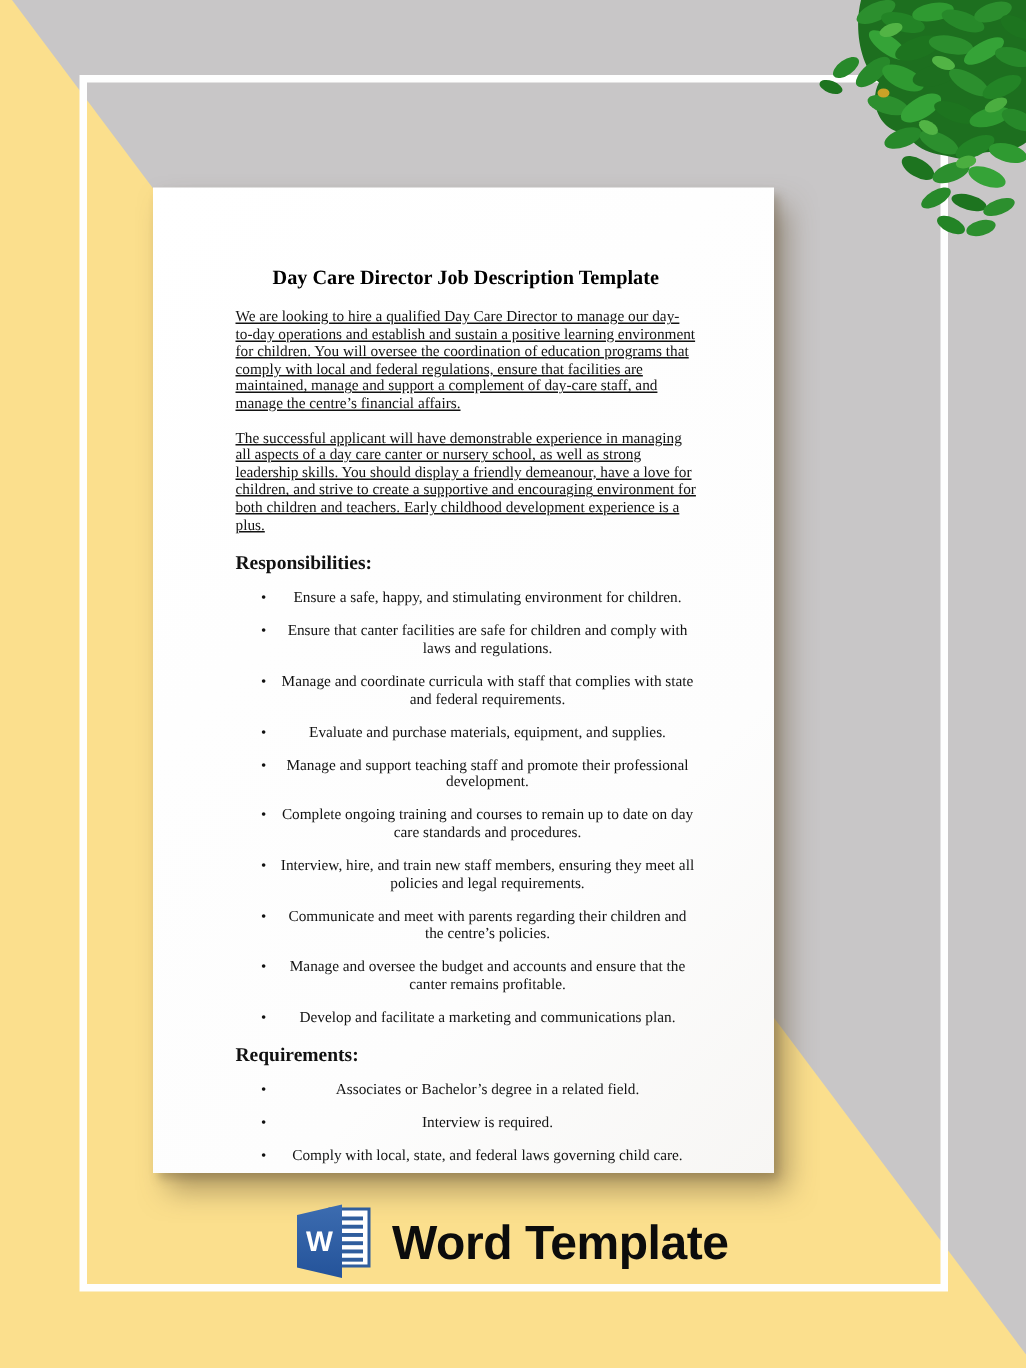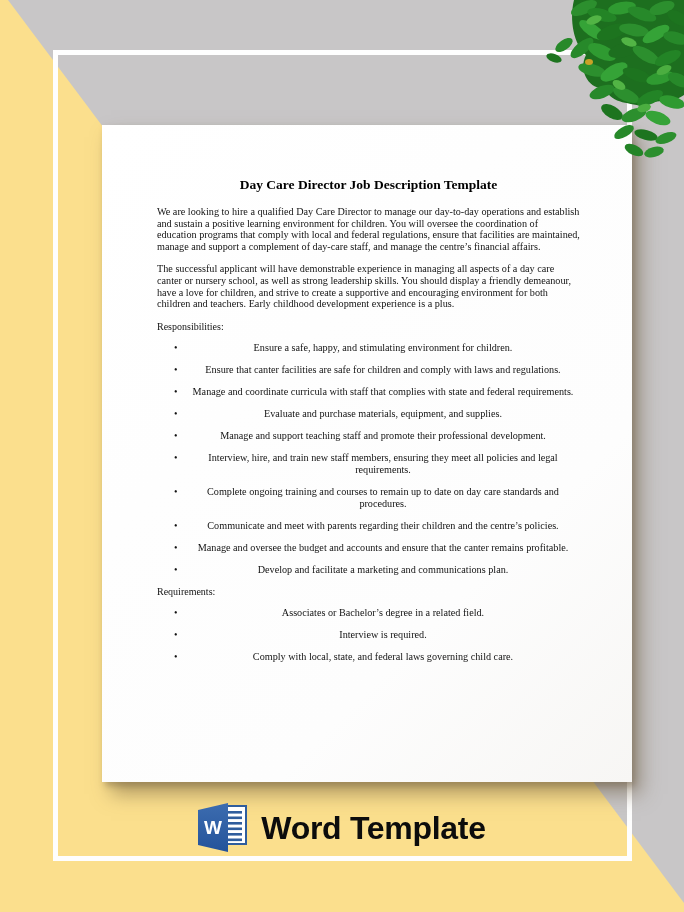--- a/index.html
+++ b/index.html
@@ -5,29 +5,29 @@
   html,body{margin:0;padding:0;}
   body{width:684px;height:912px;font-family:"Liberation Serif",serif;}
   .stage{position:relative;width:684px;height:912px;overflow:hidden;background:#FBDF8D;}
 
   .bg-gray{position:absolute;inset:0;background:#C8C6C7;
     clip-path:polygon(8px 0, 684px 0, 684px 903px);}
 
   .frame{position:absolute;left:53px;top:50px;width:579px;height:811px;
     border:5px solid #FEFEFE;box-sizing:border-box;}
 
-  .page{position:absolute;left:102px;top:125px;width:530px;height:657px;
+  .page{position:absolute;left:102px;top:125px;width:414px;height:657px;
     background:linear-gradient(135deg,#ffffff 0%,#fdfdfd 70%,#f7f6f4 100%);
     box-shadow:3px 4px 6px rgba(105,88,60,.35), 9px 12px 18px rgba(105,88,60,.5);}
   .page-inner{padding:52px 52px 0 55px;color:#121212;}
 
   .doc-title{font-size:13.5px;font-weight:bold;text-align:center;
     margin:0 0 13px 0;color:#000;}
-  .doc-body p{font-size:10.2px;line-height:11.6px;margin:0 0 11px 0;}
-  .doc-heading{font-size:10px;font-weight:normal;margin:0 0 10px 0;}
+  .doc-body p{font-size:10.2px;line-height:11.6px;margin:0 0 11px 0;text-decoration:underline;}
+  .doc-heading{font-size:13px;font-weight:bold;margin:0 0 10px 0;}
   .doc-list{list-style:none;margin:0;padding:0;}
   .doc-list li{position:relative;font-size:10.2px;line-height:11.6px;
     padding-left:29px;margin:0 0 10.5px 0;text-align:center;}
   .doc-list li::before{content:"\2022";position:absolute;left:17px;top:0;
     font-size:10px;color:#111;}
 
   .plant{position:absolute;top:0;right:0;width:150px;height:165px;}
 
   .logo{position:absolute;left:0;top:797px;width:684px;height:62px;
     display:flex;align-items:center;justify-content:center;gap:13px;}
@@ -57,23 +57,23 @@
             <li>Ensure a safe, happy, and stimulating environment for children.</li>
 
             <li>Ensure that canter facilities are safe for children and comply with laws and regulations.</li>
 
             <li>Manage and coordinate curricula with staff that complies with state and federal requirements.</li>
 
             <li>Evaluate and purchase materials, equipment, and supplies.</li>
 
             <li>Manage and support teaching staff and promote their professional development.</li>
 
+            <li>Complete ongoing training and courses to remain up to date on day care standards and procedures.</li>
+
             <li>Interview, hire, and train new staff members, ensuring they meet all policies and legal requirements.</li>
-
-            <li>Complete ongoing training and courses to remain up to date on day care standards and procedures.</li>
 
             <li>Communicate and meet with parents regarding their children and the centre’s policies.</li>
 
             <li>Manage and oversee the budget and accounts and ensure that the canter remains profitable.</li>
 
             <li>Develop and facilitate a marketing and communications plan.</li>
           </ul>
 
         <div class="doc-heading">Requirements:</div>
         <ul class="doc-list">

